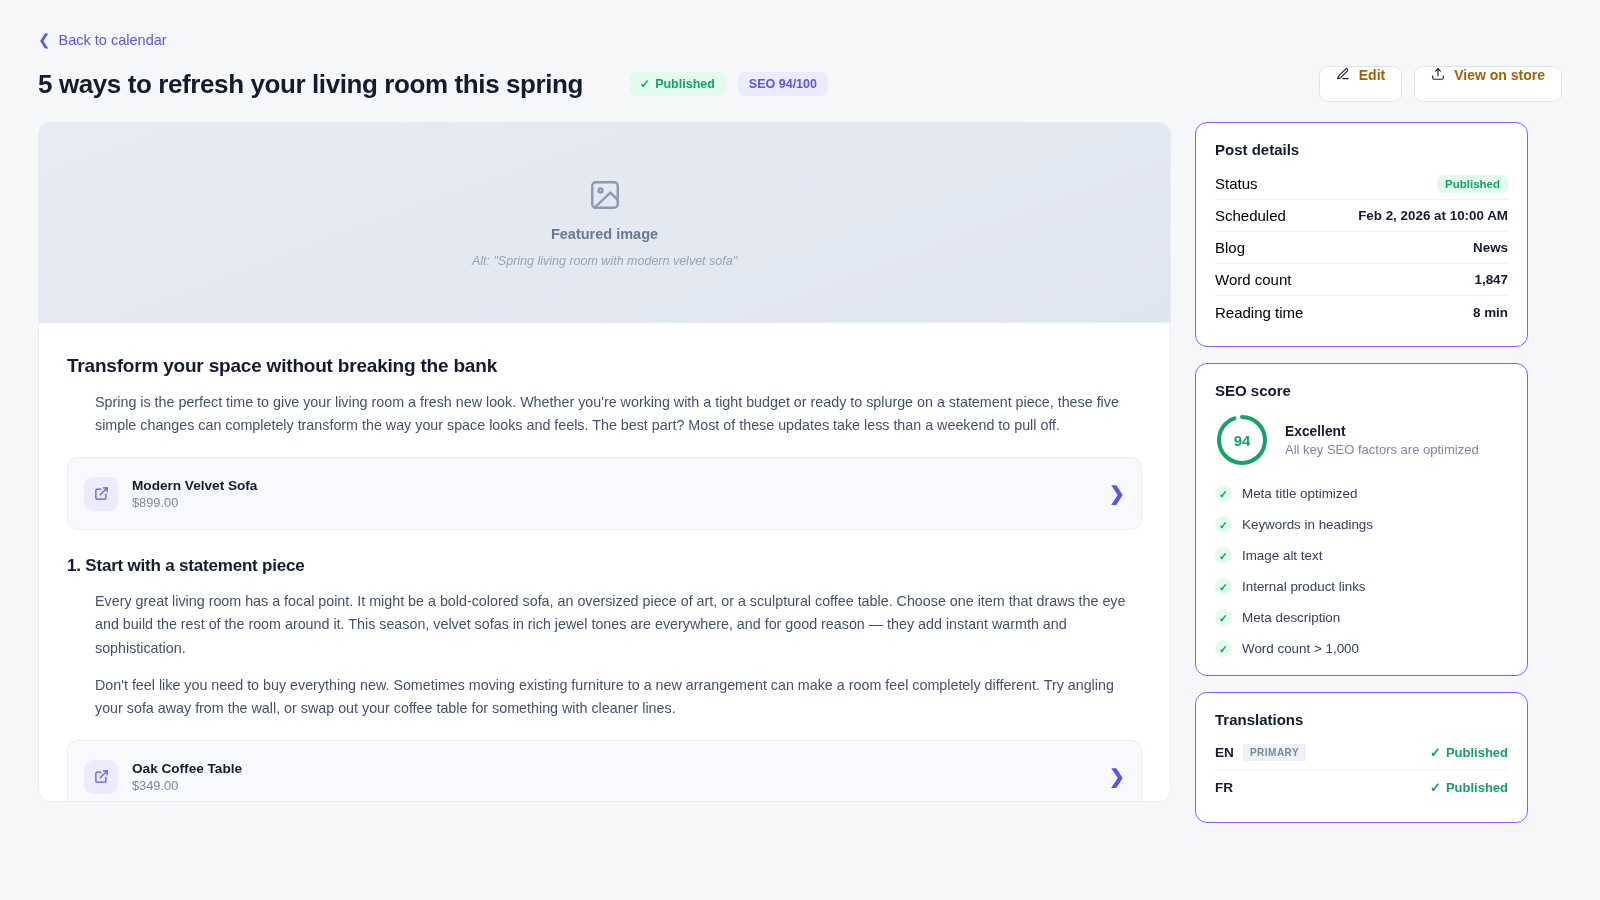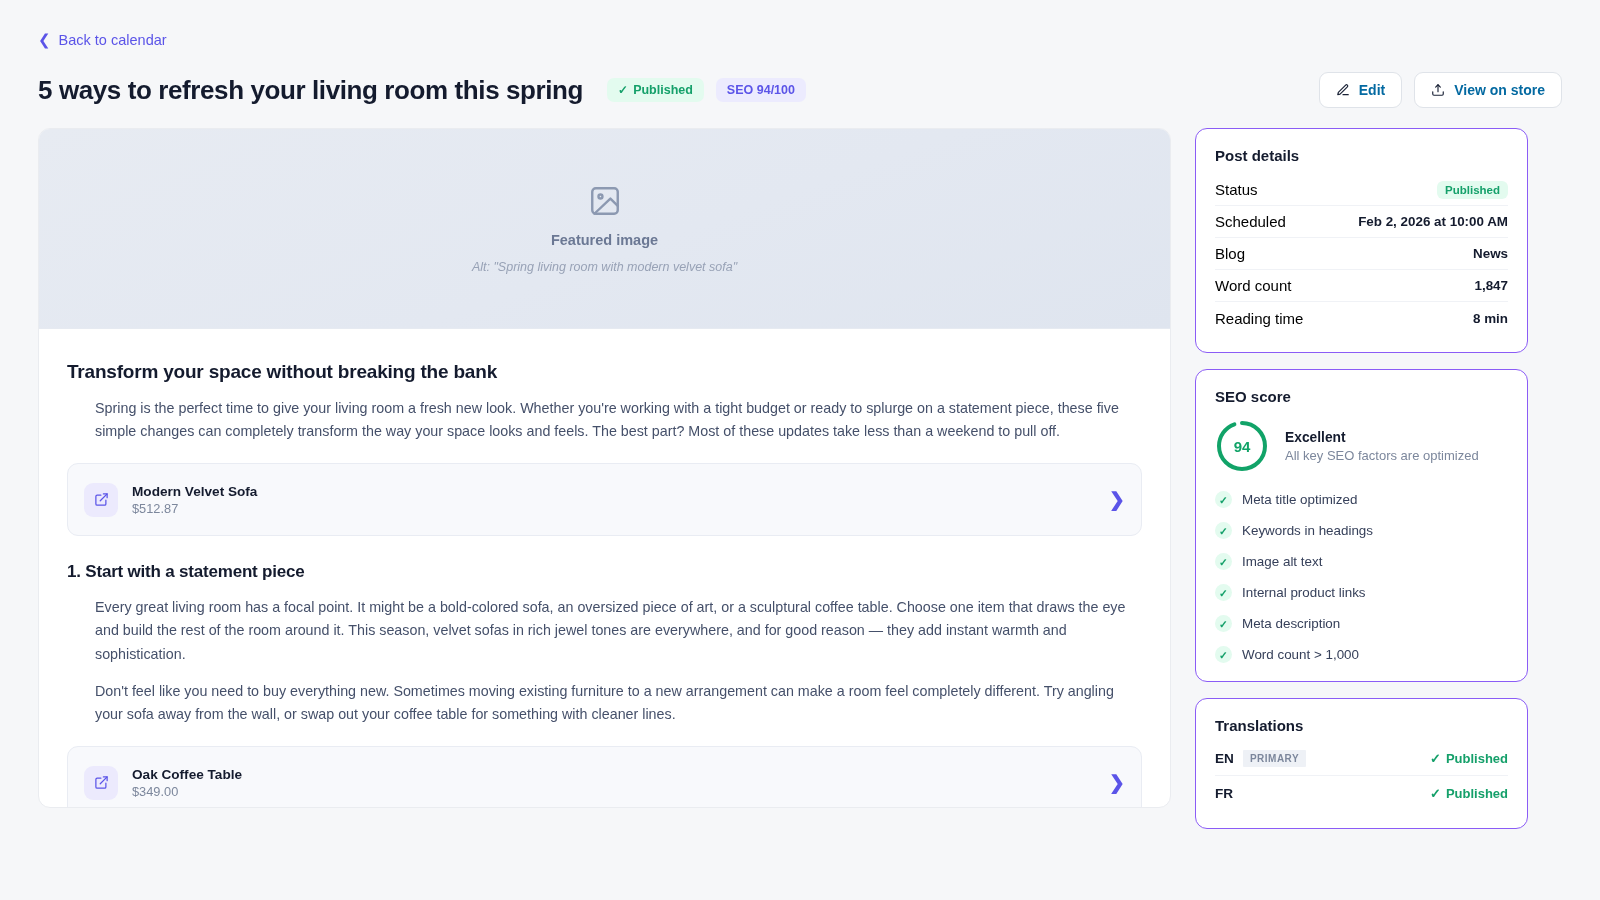--- a/index.html
+++ b/index.html
@@ -17,43 +17,43 @@
     display: flex; align-items: center; gap: 8px;
     margin-top: 30px; height: 20px;
     color: #5b54e8; font-size: 14.5px; font-weight: 500;
     cursor: pointer; width: max-content;
   }
   .backlink .chev { font-size: 15px; line-height: 1; display:block; margin-top:-1px;}
 
   
   .titlerow {
     display: flex; align-items: center;
-    margin-top: 22px; height: 36px;
+    margin-top: 16px; height: 36px; gap: 22px;
   }
   .page-title {
     font-size: 26px; font-weight: 700; letter-spacing: -0.4px;
     color: #141b2e; white-space: nowrap;
   }
   .badges { display: flex; align-items: center; gap: 12px; margin-left: 24px; }
   .badge {
     border-radius: 7px; font-size: 12.5px; font-weight: 700;
     padding: 5px 11px; display: flex; align-items: center; gap: 5px;
     white-space: nowrap;
   }
   .badge-pub { background: #e3fbef; color: #15a06a; }
   .badge-seo { background: #ecebfe; color: #5b54e8; }
   .badge .tick { font-size: 12px; }
 
   .hdr-actions {
     margin-left: auto; display: flex; align-items: center; gap: 12px;
   }
   .btn {
     background: #ffffff; border: 1px solid #dfe3e9; border-radius: 9px;
-    height: 36px; padding: 0 16px; display: flex; align-items: center; gap: 9px;
-    font-size: 14px; font-weight: 700; color: #0369a1; cursor: pointer;
+    height: 36px; padding: 0 16px; display: flex; align-items: flex-start; gap: 9px;
+    font-size: 14px; font-weight: 700; color: #a16207; cursor: pointer;
   }
   .btn svg { display: block; }
 
   
   .cols { display: flex; gap: 24px; margin-top: 20px; height: 680px; }
   .main-col { width: 1133px; flex: none; }
   .side-col { width: 333px; flex: none; }
 
   
   .article {
@@ -215,21 +215,21 @@
           <div class="prod">
             <span class="prod-ico">
               <svg width="15" height="15" viewBox="0 0 24 24" fill="none" stroke="#5b54e8" stroke-width="2" stroke-linecap="round" stroke-linejoin="round">
                   <path d="M15 3h6v6"></path>
                   <path d="M10 14 21 3"></path>
                   <path d="M19 13v6a2 2 0 0 1-2 2H5a2 2 0 0 1-2-2V7a2 2 0 0 1 2-2h6"></path>
                 </svg>
             </span>
             <div>
               <div class="prod-name">Modern Velvet Sofa</div>
-              <div class="prod-price">$512.87</div>
+              <div class="prod-price">$899.00</div>
             </div>
             <span class="prod-arrow">❯</span>
           </div>
 
           <div class="h3 gap-h3">1. Start with a statement piece</div>
           <div class="p">Every great living room has a focal point. It might be a bold-colored sofa, an oversized piece of art, or a sculptural coffee table. Choose one item that draws the eye and build the rest of the room around it. This season, velvet sofas in rich jewel tones are everywhere, and for good reason — they add instant warmth and sophistication.</div>
           <div class="p">Don't feel like you need to buy everything new. Sometimes moving existing furniture to a new arrangement can make a room feel completely different. Try angling your sofa away from the wall, or swap out your coffee table for something with cleaner lines.</div>
 
           <div class="prod">
             <span class="prod-ico">

